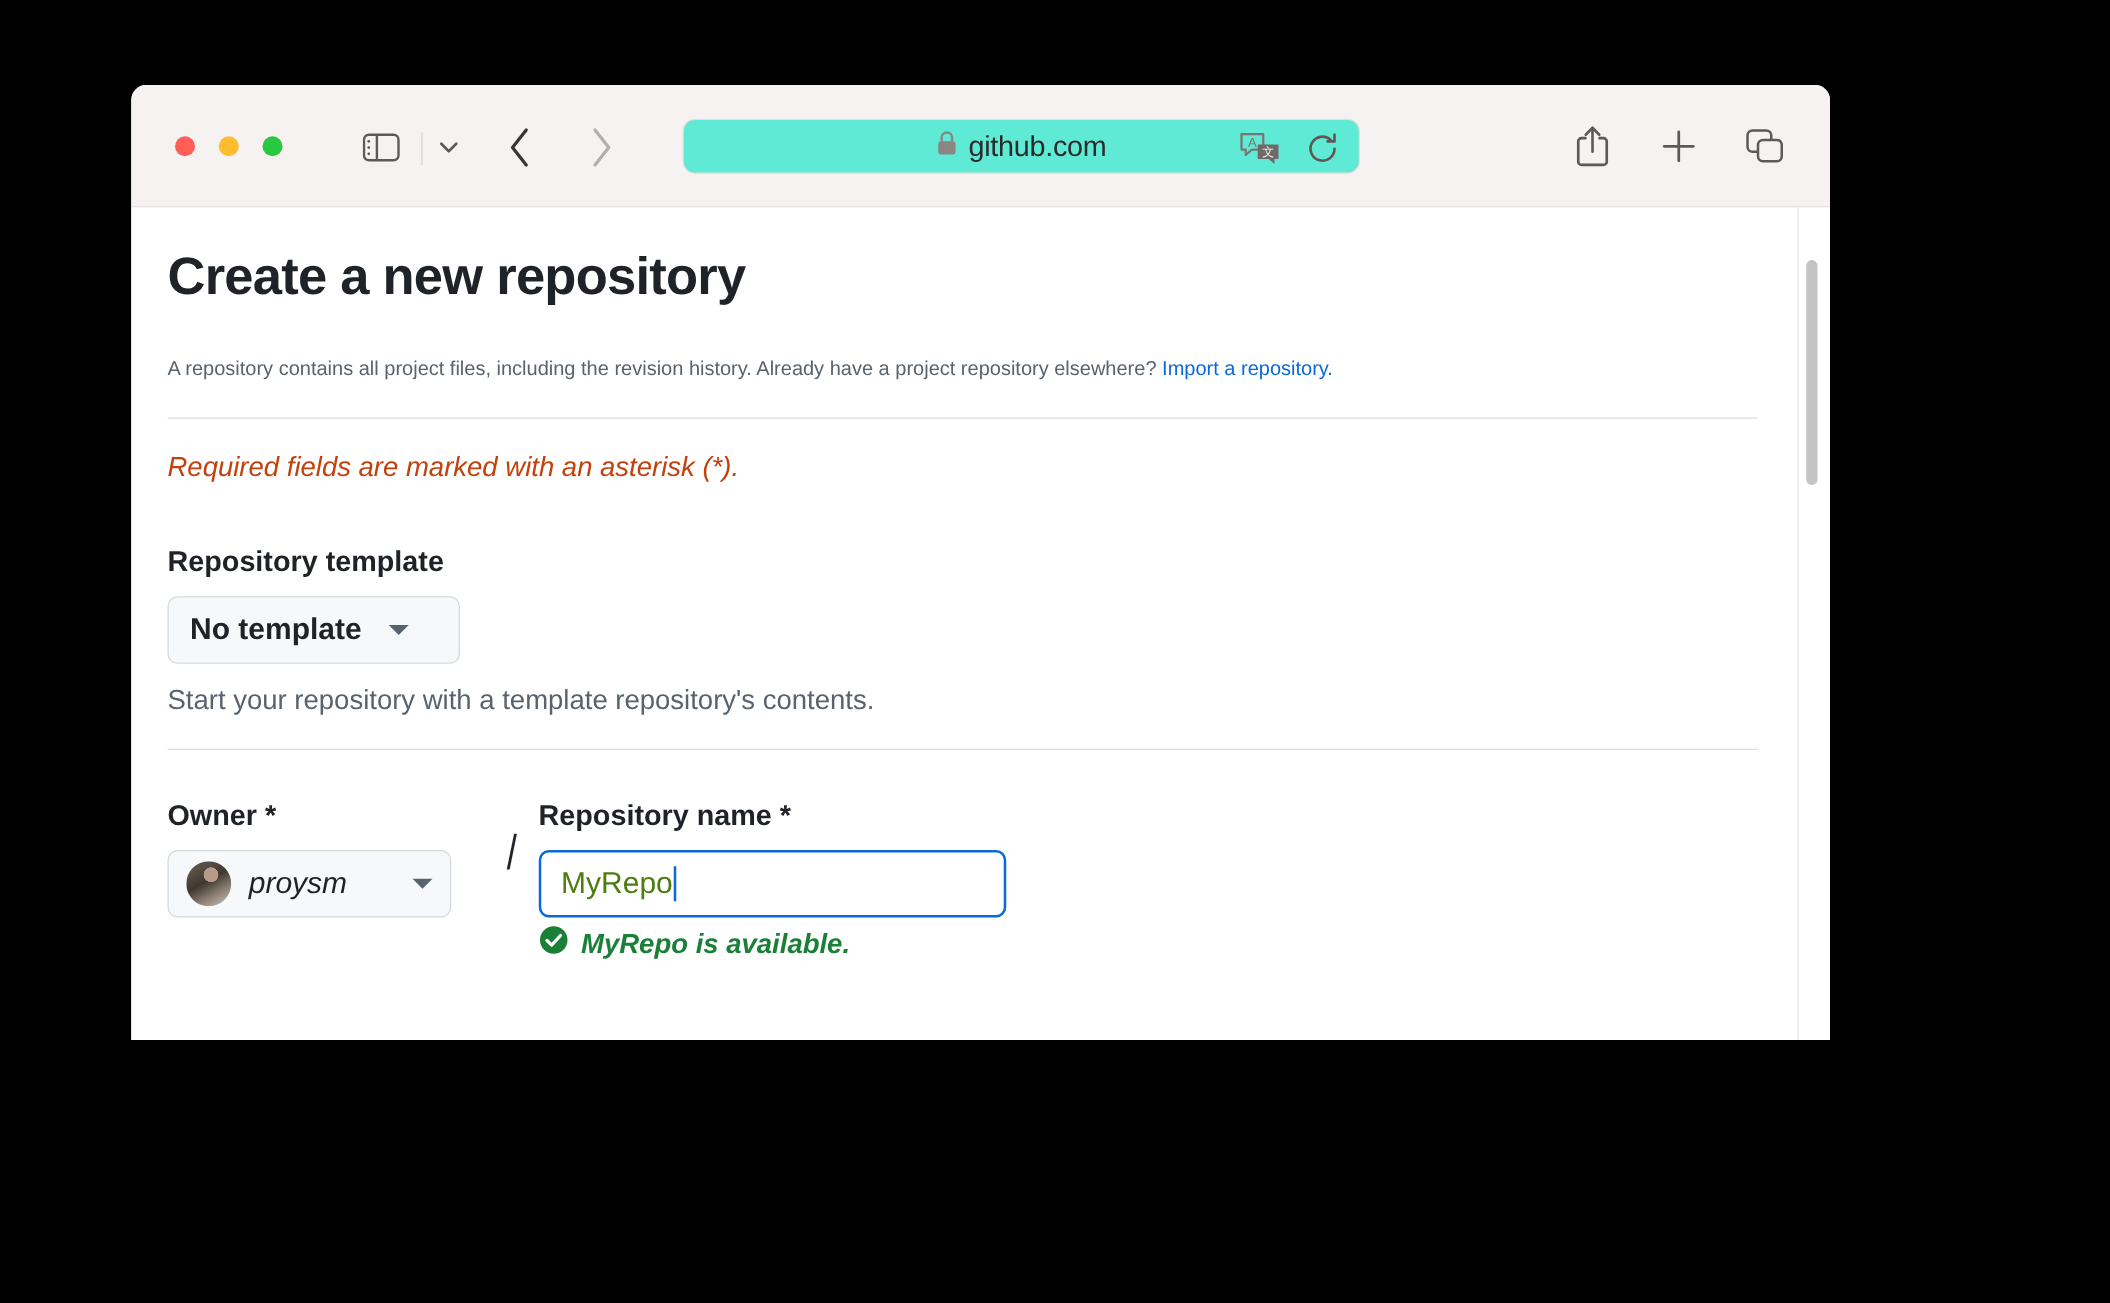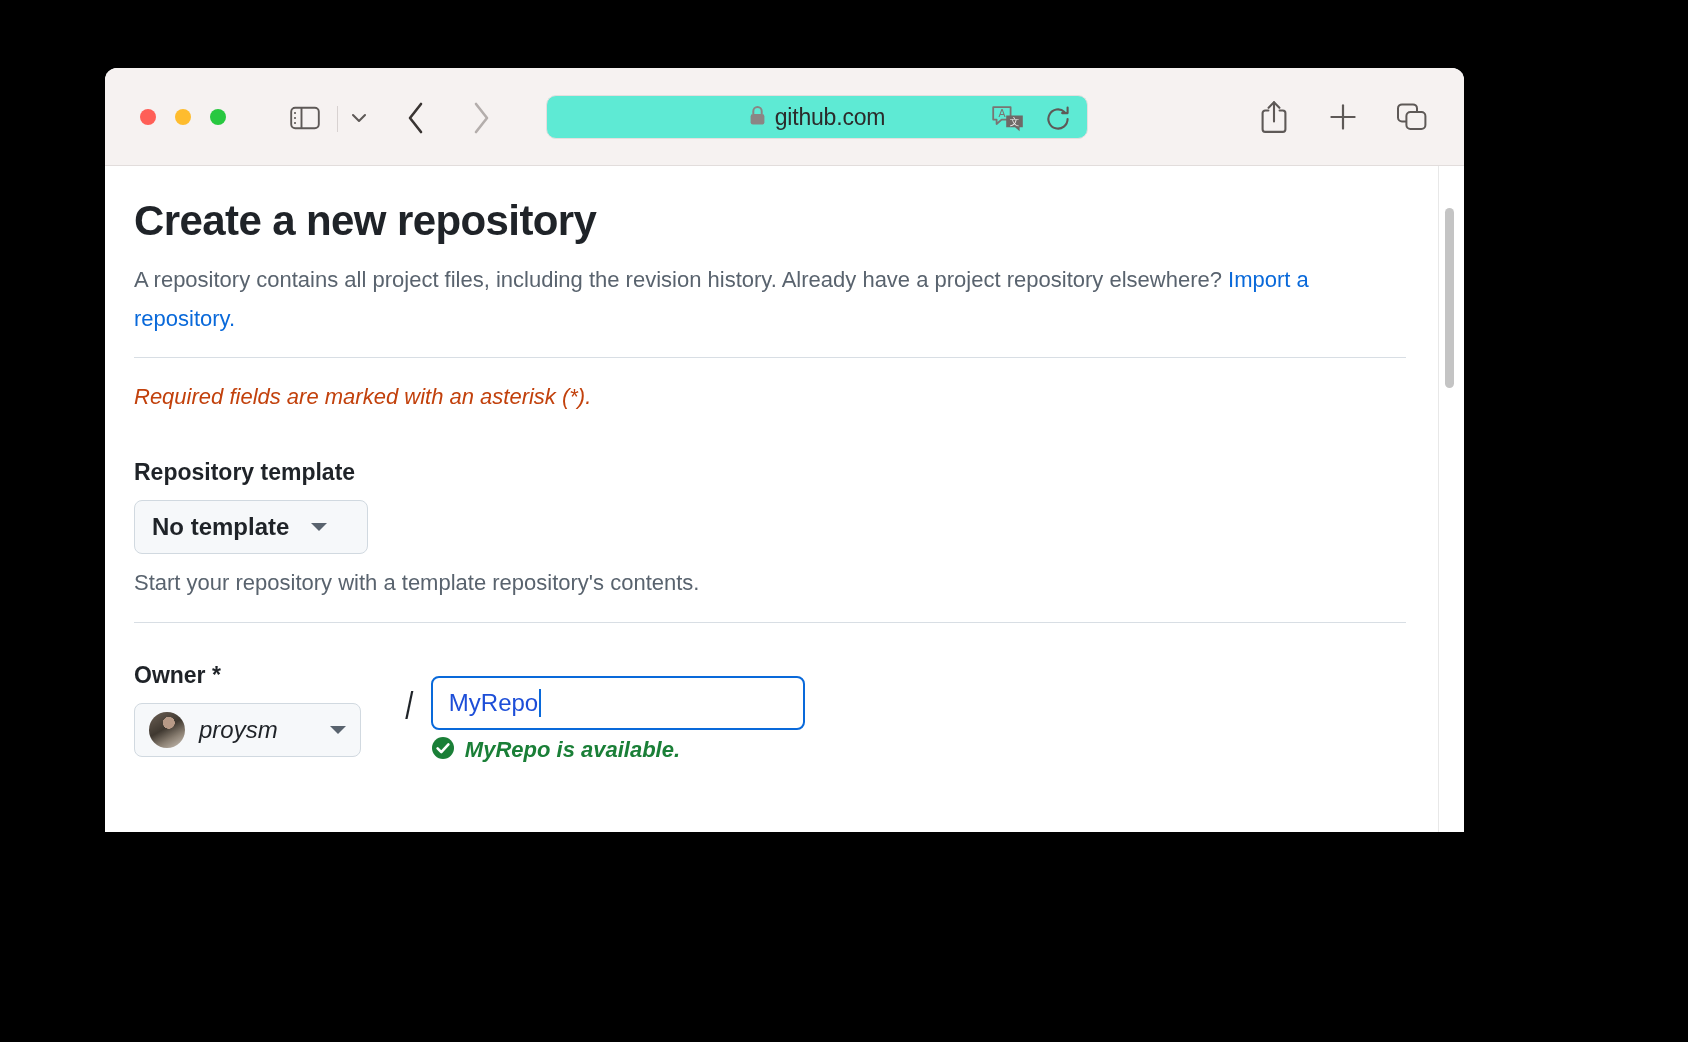--- a/index.html
+++ b/index.html
@@ -89,22 +89,22 @@
   }
 
   #page-title {
     font-size: 42px;
     font-weight: bold;
     color: #1f2328;
     letter-spacing: -0.6px;
     margin-top: 31px;
   }
   #page-subtitle {
-    margin-top: 15px;
-    font-size: 22px;
+    margin-top: 31px;
+    font-size: 16px;
     line-height: 39px;
     color: #59636e;
     max-width: 1215px;
   }
   #import-link {
     color: #0969da;
     text-decoration: none;
   }
   .divider {
     height: 1px;
@@ -204,21 +204,21 @@
     height: 54px;
     background: #ffffff;
     border: 2px solid #0969da;
     border-radius: 8px;
     display: flex; align-items: center;
     padding: 0 16px;
     cursor: text;
   }
   #repo-name-value {
     font-size: 24px;
-    color: #1d4ed8;
+    color: #4d7c0f;
   }
   #text-cursor {
     width: 2px; height: 28px;
     background: #0969da;
     margin-left: 1px;
   }
   #availability-row {
     margin-top: 6px;
     display: flex; align-items: center; gap: 10px; font-style: italic;
   }
@@ -365,20 +365,21 @@
           <div id="owner-select">
             <span id="owner-avatar"></span>
             <span id="owner-name">proysm</span>
             <span class="caret-down"></span>
           </div>
         </div>
 
         <div id="slash-separator">/</div>
 
         <div id="repo-name-col">
+          <div class="section-label">Repository name *</div>
 
           <div id="repo-name-input-wrap">
             <span id="repo-name-value">MyRepo</span>
             <span id="text-cursor"></span>
           </div>
 
           <div id="availability-row">
             <span>
               <svg width="24" height="24" viewBox="0 0 24 24">
                 <circle cx="12" cy="12" r="11" fill="#1a7f37"></circle>

